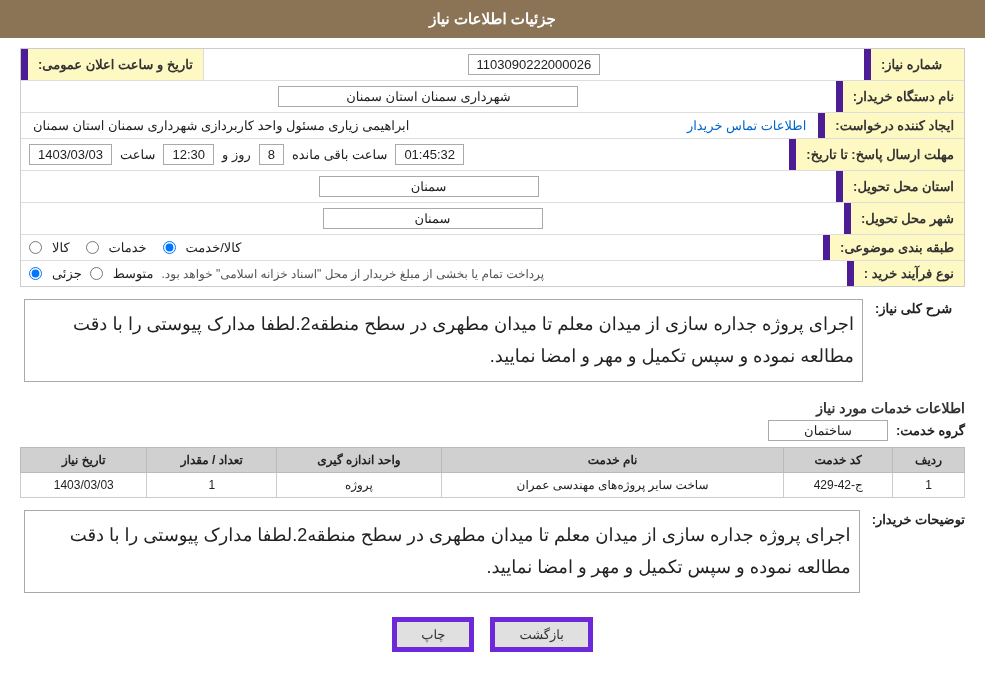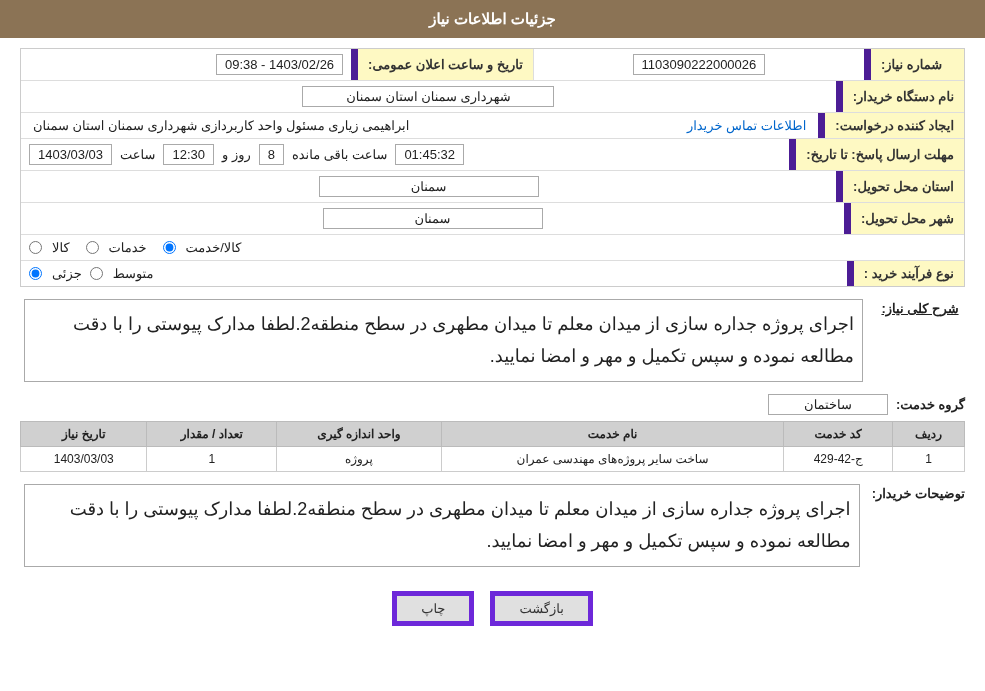--- a/index.html
+++ b/index.html
@@ -146,29 +146,26 @@
   <div class="main-content">
 
     <div class="top-section">
 
       <div class="top-row">
         <div class="cell-label">شماره نیاز:</div>
         <div class="cell-value">
           <span class="bordered-val">1103090222000026</span>
         </div>
         <div class="cell-label" style="min-width:80px; border-right:1px solid #ddd;">تاریخ و ساعت اعلان عمومی:</div>
-        <div class="cell-value" style="justify-content:flex-start;">
-          <span class="bordered-val">1403/02/26 - 09:38</span>
-        </div>
       </div>
 
       <div class="top-row">
         <div class="cell-label">نام دستگاه خریدار:</div>
         <div class="cell-value">
-          <span class="bordered-val" style="width:252px; text-align:center;">شهرداری سمنان استان سمنان</span>
+          <span class="bordered-val" style="width:300px; text-align:center;">شهرداری سمنان استان سمنان</span>
         </div>
       </div>
 
       <div class="top-row">
         <div class="cell-label">ایجاد کننده درخواست:</div>
         <div class="cell-value" style="justify-content:space-between; padding: 5px 12px;">
           <span class="link-text">اطلاعات تماس خریدار</span>
           <span>ابراهیمی زیاری مسئول واحد کاربردازی شهرداری سمنان استان سمنان</span>
         </div>
       </div>
@@ -194,58 +191,61 @@
       </div>
 
       <div class="top-row">
         <div class="cell-label">شهر محل تحویل:</div>
         <div class="cell-value">
           <span class="bordered-val" style="width:220px;">سمنان</span>
         </div>
       </div>
 
       <div class="top-row">
+        <div class="cell-label">طبقه بندی موضوعی:</div>
         <div class="cell-value" style="justify-content:flex-end; gap:16px;">
           <div class="radio-item">
             <span>کالا/خدمت</span>
             <input type="radio" name="tabaqe" checked="" style="">
           </div>
           <div class="radio-item">
             <span>خدمات</span>
             <input type="radio" name="tabaqe" style="">
           </div>
           <div class="radio-item">
             <span>کالا</span>
             <input type="radio" name="tabaqe" style="">
           </div>
         </div>
       </div>
 
       <div class="top-row">
         <div class="cell-label">نوع فرآیند خرید :</div>
         <div class="cell-value" style="justify-content:flex-end; gap:8px; flex-wrap:wrap;">
+          <span style="font-size:12px; color:#555;">پرداخت تمام یا بخشی از مبلغ خریدار از محل "اسناد خزانه اسلامی" خواهد بود.</span>
           <div class="radio-item">
             <span>متوسط</span>
             <input type="radio" name="noeFaraind" style="">
           </div>
           <div class="radio-item">
             <span>جزئی</span>
             <input type="radio" name="noeFaraind" checked="" style="">
           </div>
         </div>
       </div>
 
     </div>
 
     <div style="display:flex; align-items:flex-start; margin-bottom:8px; gap:8px;">
-      <div style="font-weight:bold; min-width:90px; text-align:center; padding-top:6px;text-decoration:underline;">شرح کلی نیاز:</div>
+      <div style="font-weight:bold; min-width:90px; text-align:left; padding-top:6px;">شرح کلی نیاز:</div>
       <div class="description-box" style="flex:1;">اجرای پروژه جداره سازی از میدان معلم تا میدان مطهری در سطح منطقه2.لطفا مدارک پیوستی را با دقت مطالعه نموده و سپس تکمیل و مهر و امضا نمایید.</div>
     </div>
 
     <div class="services-section">
+      <div class="services-title">اطلاعات خدمات مورد نیاز</div>
 
       <div style="display:flex; align-items:center; margin-bottom:6px; gap:8px;">
         <span style="font-weight:bold;">گروه خدمت:</span>
         <span class="bordered-val" style="min-width:120px;">ساختمان</span>
       </div>
 
       <table class="services-table">
         <thead>
           <tr>
             <th>ردیف</th>

